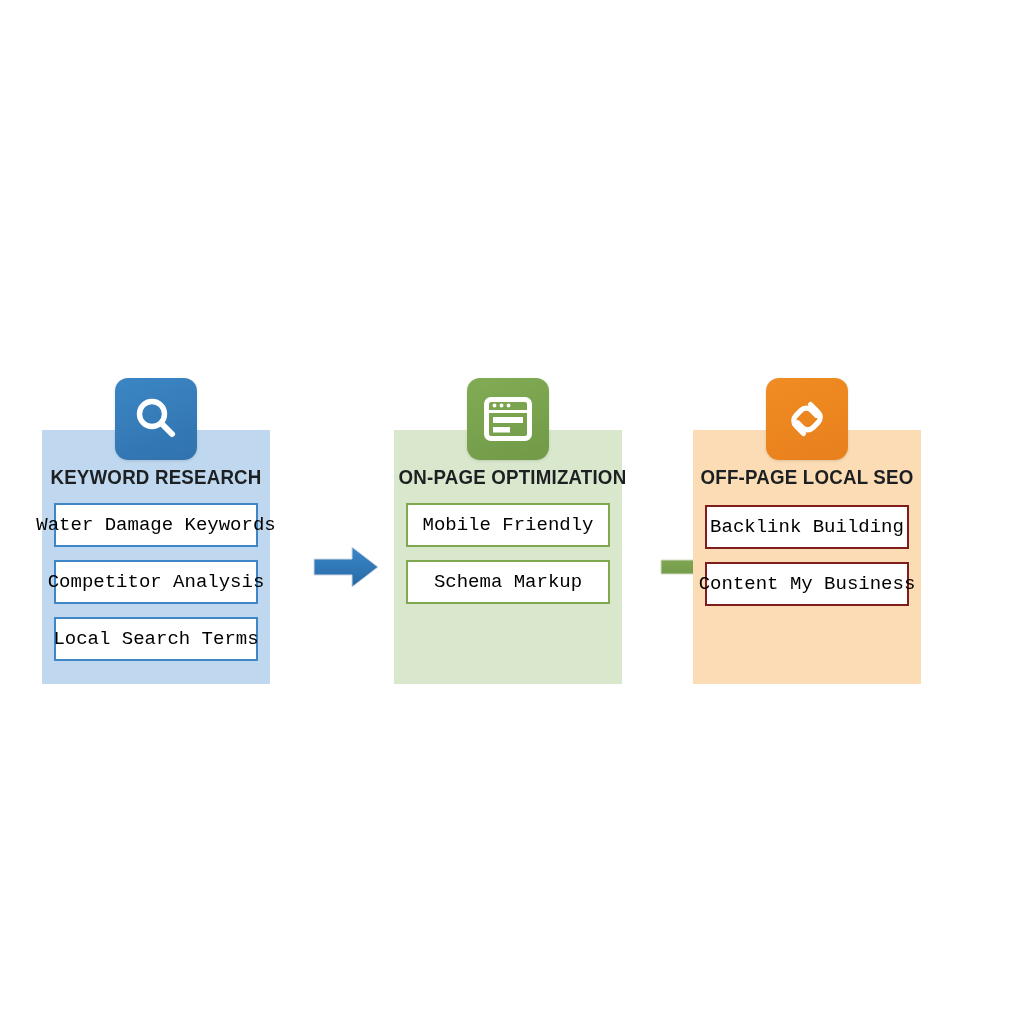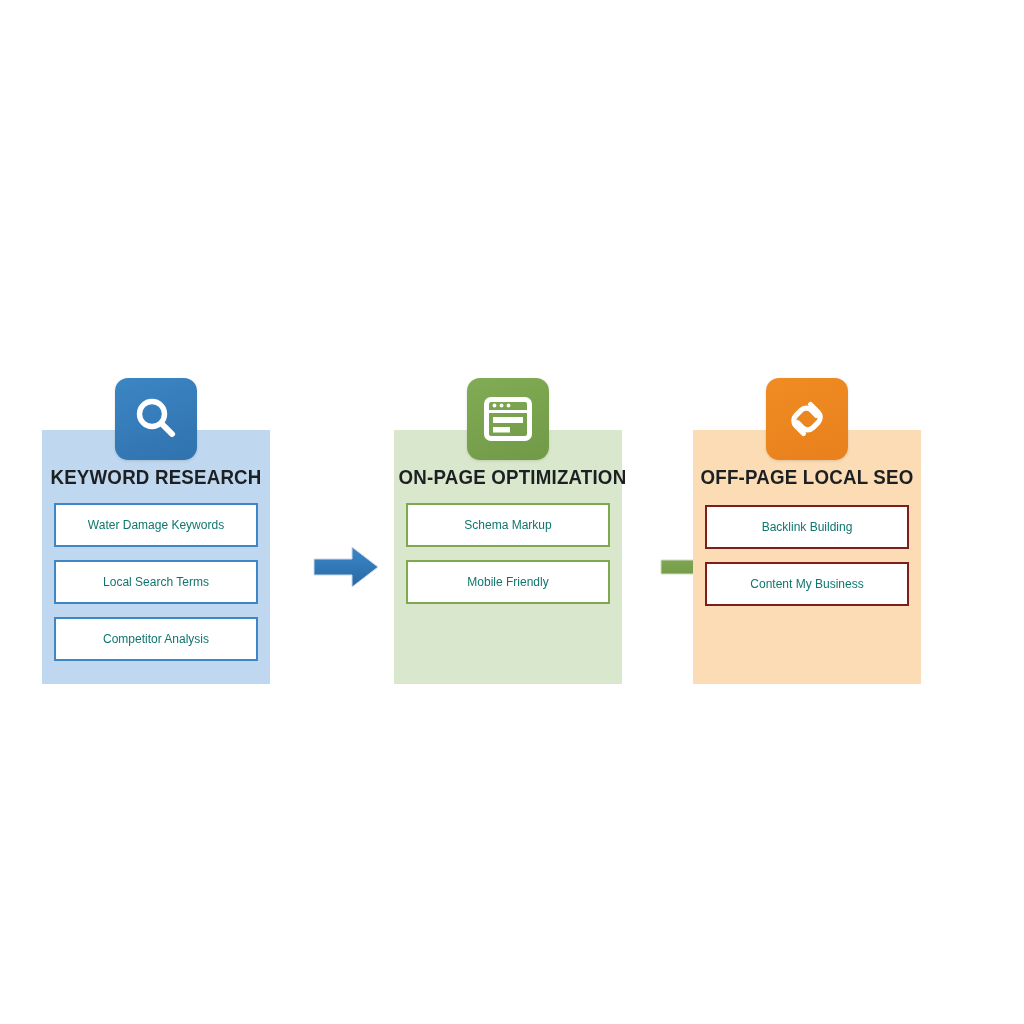--- a/index.html
+++ b/index.html
@@ -86,23 +86,24 @@
     top: 73px;
   }
   .item {
     box-sizing: border-box;
     height: 44px;
     margin-bottom: 13px;
     background: #ffffff;
     display: flex;
     align-items: center;
     justify-content: center;
-    font-size: 12px;
-    color: #0f766e;
+    font-size: 19px;
+    color: #000000;
     white-space: nowrap;
+    font-family: Liberation Mono, monospace;
   }
   .item:last-child { margin-bottom: 0; }
   .stage.blue   .item { border: 2px solid #3f86c6; }
   .stage.green  .item { border: 2px solid #7fa94f; }
   .stage.orange .item { border: 2px solid #7f1d1d; }
 
   .stage.orange .items { top: 75px; }
 
   
   .arrow {
@@ -126,22 +127,22 @@
       <svg width="52" height="52" viewBox="0 0 52 52" aria-hidden="true">
         <circle cx="22" cy="21" r="12.5" fill="none" stroke="#ffffff" stroke-width="5.4"></circle>
         <line x1="31.5" y1="30.5" x2="42" y2="41" stroke="#ffffff" stroke-width="6" stroke-linecap="round"></line>
       </svg>
     </div>
 
     <div class="stage-title">KEYWORD RESEARCH</div>
 
     <div class="items">
       <div class="item">Water Damage Keywords</div>
+      <div class="item">Competitor Analysis</div>
       <div class="item">Local Search Terms</div>
-      <div class="item">Competitor Analysis</div>
     </div>
   </div>
 
   <div class="arrow a1">
     <svg width="68" height="46" viewBox="0 0 68 46" aria-hidden="true">
       <defs>
         <linearGradient id="agr1" x1="0" y1="0" x2="0" y2="1">
           <stop offset="0" stop-color="#3b87c8"></stop>
           <stop offset="1" stop-color="#2869a6"></stop>
         </linearGradient>
@@ -160,22 +161,22 @@
         <circle cx="18.5" cy="9.5" r="1.9" fill="#ffffff"></circle>
         <circle cx="25.5" cy="9.5" r="1.9" fill="#ffffff"></circle>
         <rect x="10" y="21" width="30" height="6" fill="#ffffff"></rect>
         <rect x="10" y="31" width="17" height="5.5" fill="#ffffff"></rect>
       </svg>
     </div>
 
     <div class="stage-title">ON-PAGE OPTIMIZATION</div>
 
     <div class="items">
+      <div class="item">Mobile Friendly</div>
       <div class="item">Schema Markup</div>
-      <div class="item">Mobile Friendly</div>
     </div>
   </div>
 
   <div class="arrow a2">
     <svg width="68" height="46" viewBox="0 0 68 46" aria-hidden="true">
       <defs>
         <linearGradient id="agr2" x1="0" y1="0" x2="0" y2="1">
           <stop offset="0" stop-color="#86ae58"></stop>
           <stop offset="1" stop-color="#6d9443"></stop>
         </linearGradient>

